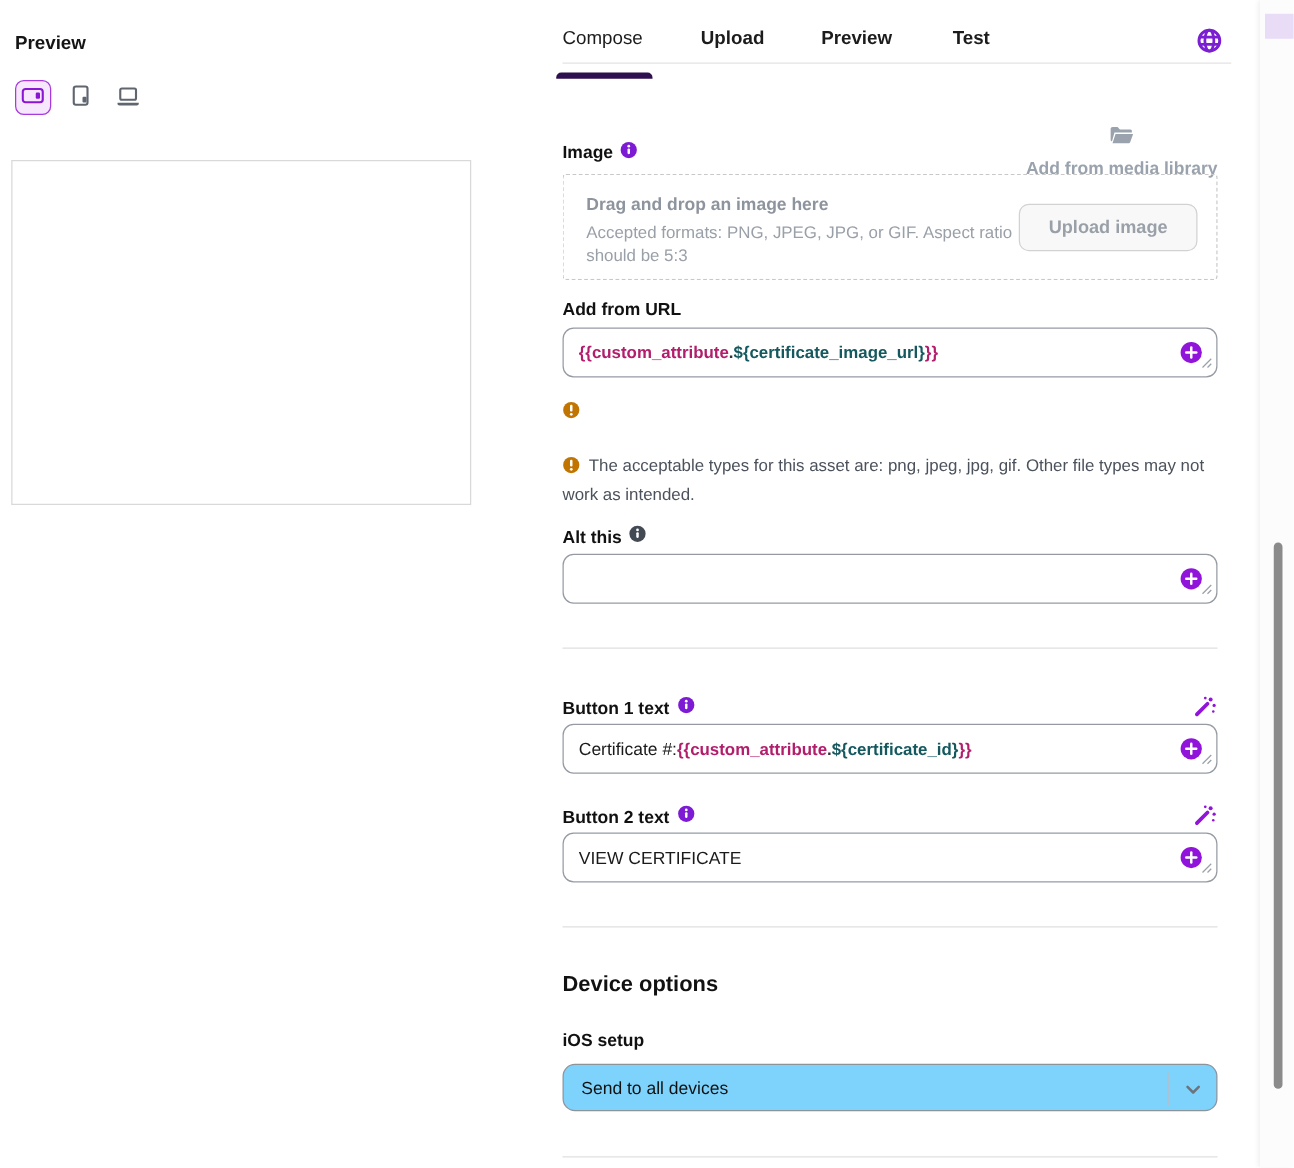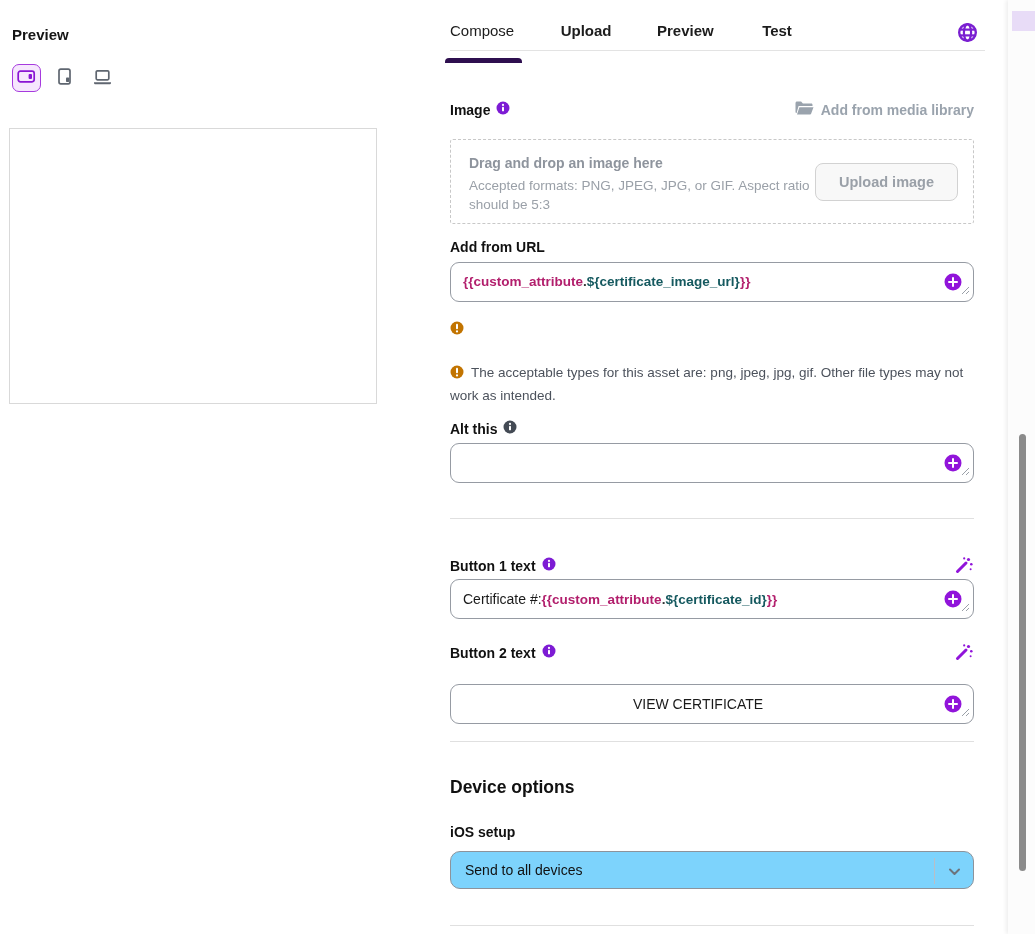--- a/index.html
+++ b/index.html
@@ -21,32 +21,32 @@
   .tab { position:relative; display:inline-block; margin-top:22px; font-size:15px; font-weight:600; color:#1c1c1c; cursor:pointer; }
   .tab.active { font-weight:normal; }
   .tab.active .tab-underline { position:absolute; left:-5px; right:-8px; bottom:-24px; height:5px; background:#2e0f4f; border-radius:4px 4px 0 0; }
   .tab-sp1 { margin-right:42px; } .tab-sp2 { margin-right:41px; } .tab-sp3 { margin-right:44px; }
   .globe-btn { position:absolute; left:507px; top:22px; width:21px; height:21px; cursor:pointer; background:none; border:none; }
 
   .section-label { font-size:14px; font-weight:bold; color:#111; display:inline-flex; align-items:center; gap:6px; }
   .info-icon { display:inline-block; vertical-align:-2px; cursor:pointer; }
 
   .image-header { position:absolute; left:0; top:100px; width:524px; display:flex; justify-content:space-between; align-items:center;gap:15px; }
-  .media-lib { display:flex; align-items:center; gap:7px; font-size:14px; font-weight:bold; color:#9aa3ad; background:none; border:none; cursor:pointer; }
+  .media-lib { display:flex; align-items:center; gap:7px; font-size:14px; font-weight:bold; color:#9aa3ad; background:none; border:none; cursor:pointer;flex-direction:column; }
 
   .dropzone { position:absolute; left:0; top:139px; width:524px; height:85px; border:1.5px dashed #c8c8c8; border-radius:3px; cursor:pointer; }
   .dz-title { position:absolute; left:18px; top:15px; font-size:14px; font-weight:bold; color:#8e949d; }
   .dz-sub { position:absolute; left:18px; top:36px; width:348px; font-size:13.5px; line-height:19px; color:#9aa0a8; }
   .upload-btn { position:absolute; left:364px; top:23px; width:143px; height:38px; border:1px solid #d2d2d2; border-radius:8px; background:#f8f8f8; font-family:inherit; font-size:14.5px; font-weight:bold; color:#9aa0a8; cursor:pointer; }
 
   .lbl-url { position:absolute; left:0; top:239px; }
   .lbl-alt { position:absolute; left:0; top:420px; }
 
   .field { position:absolute; left:0; width:524px; height:40px; border:1px solid #969ba3; border-radius:9px; background:#fff; padding:11px 40px 0 12px; font-size:13.5px; white-space:nowrap; overflow:hidden; cursor:text; }
-  .fld-url { top:262px; } .fld-alt { top:443px; } .fld-b1 { top:579px; } .fld-b2 { top:684px;text-align:center; }
+  .fld-url { top:262px; } .fld-alt { top:443px; } .fld-b1 { top:579px; } .fld-b2 { top:666px; }
   .plus-btn { position:absolute; right:11px; top:50%; transform:translateY(-50%); width:18px; height:18px; background:none; border:none; padding:0; cursor:pointer; }
   .resize-handle { position:absolute; right:3px; bottom:3px; cursor:nwse-resize; }
 
   .seg-plain { color:#1a1a1a; font-weight:normal; font-size:14px; }
   .seg-magenta { color:#b21e6c; font-weight:bold; }
   .seg-dot { color:#333; font-weight:bold; }
   .seg-teal { color:#15595f; font-weight:bold; }
 
   .warning { position:absolute; left:0; width:524px; font-size:13.5px; line-height:21px; color:#4c525c; }
   .warn-1 { top:318px; } .warn-2 { top:362px; }

